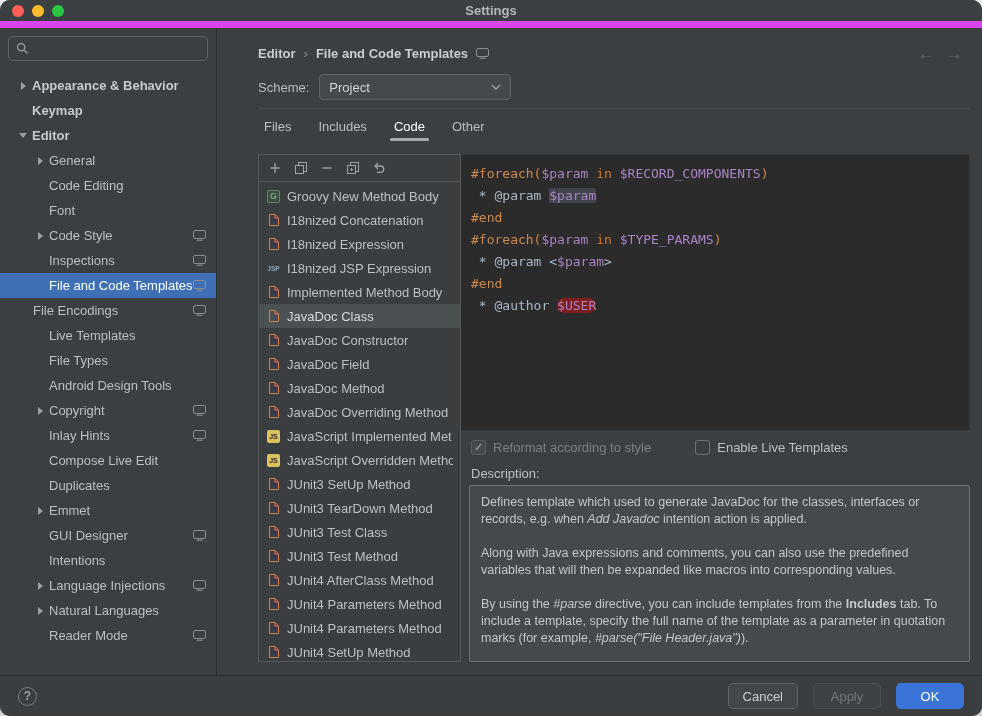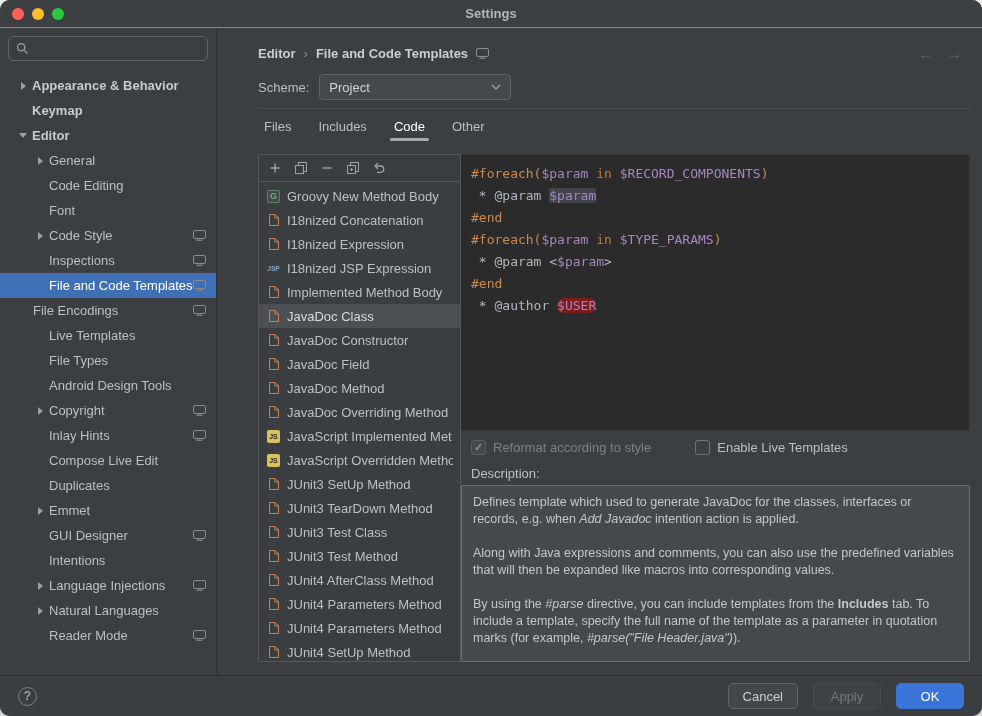--- a/index.html
+++ b/index.html
@@ -10,21 +10,21 @@
     position:relative; width:982px; height:716px;
     background:var(--panel-bg,#3c3f41); color:#bdbfc1; font-size:13px;
     border-radius:10px; overflow:hidden; margin:0 auto;
     box-shadow:0 10px 40px rgba(0,0,0,.45);
   }
 
   
   .titlebar{
     position:absolute; left:0; top:0; right:0; height:28px;
     background:#3d4042; display:flex; align-items:center;
-    border-bottom:1px solid #d946ef;
+    border-bottom:7px solid #d946ef;
   }
   .traffic{ display:flex; gap:8px; margin-left:12px; z-index:2; }
   .dot{ width:12px; height:12px; border-radius:50%; }
   .dot.red{ background:var(--traffic-red,#ff5f57); }
   .dot.yellow{ background:var(--traffic-yellow,#febc2e); }
   .dot.green{ background:var(--traffic-green,#28c840); }
   .win-title{
     position:absolute; left:0; right:0; text-align:center;
     font-weight:700; color:#b4b6b8; font-size:13px; pointer-events:none;
   }
@@ -121,21 +121,21 @@
   .cb-group{ display:flex; align-items:center; gap:7px; }
   .cb{ width:15px; height:15px; border-radius:3px; display:flex; align-items:center; justify-content:center; flex:none; }
   .cb.checked.disabled{ background:#46494b; border:1px solid #5a5e60; color:#8a8d8f; font-size:11px; font-weight:700; }
   .cb.unchecked{ background:transparent; border:1px solid #707477; }
   .cb-label{ color:#bdbfc1; }
   .cb-group.disabled .cb-label{ color:#7d8082; }
   .cb-group + .cb-group{ margin-left:44px; }
 
   .desc-label{ flex:none; padding:3px 0 4px 2px; margin-left:8px; color:#bdbfc1; }
   .desc-box{
-    flex:1; background:#46494c; border:1px solid #6b7073; border-radius:2px;
+    flex:1; margin-left:8px; background:#46494c; border:1px solid #6b7073; border-radius:2px;
     padding:8px 11px; overflow:hidden; color:#c4c6c8; font-size:12.5px; line-height:17px; min-height:0;
   }
   .desc-box p{ margin:0 0 17px 0; }
   .desc-box p:last-child{ margin-bottom:0; }
   .desc-box i{ font-style:italic; }
   .desc-box b{ font-weight:700; }
 
   
   .footer{
     position:absolute; left:0; right:0; bottom:0; height:41px;

